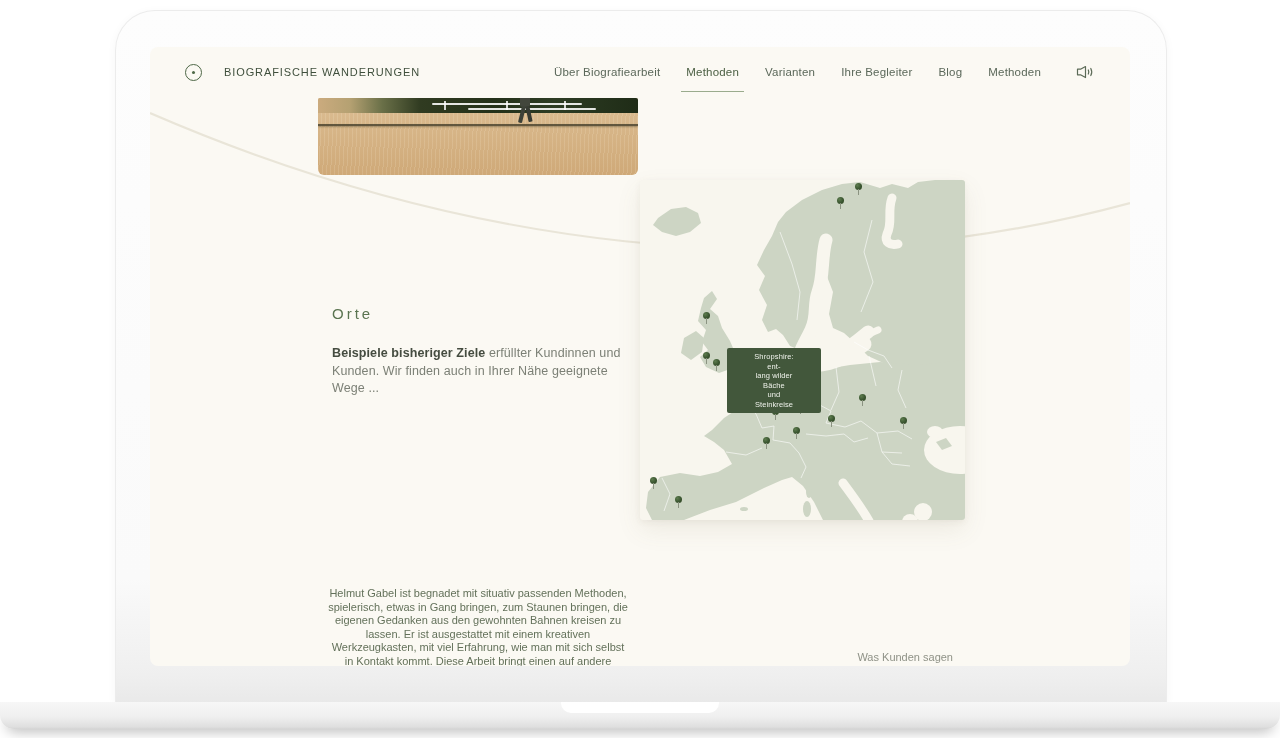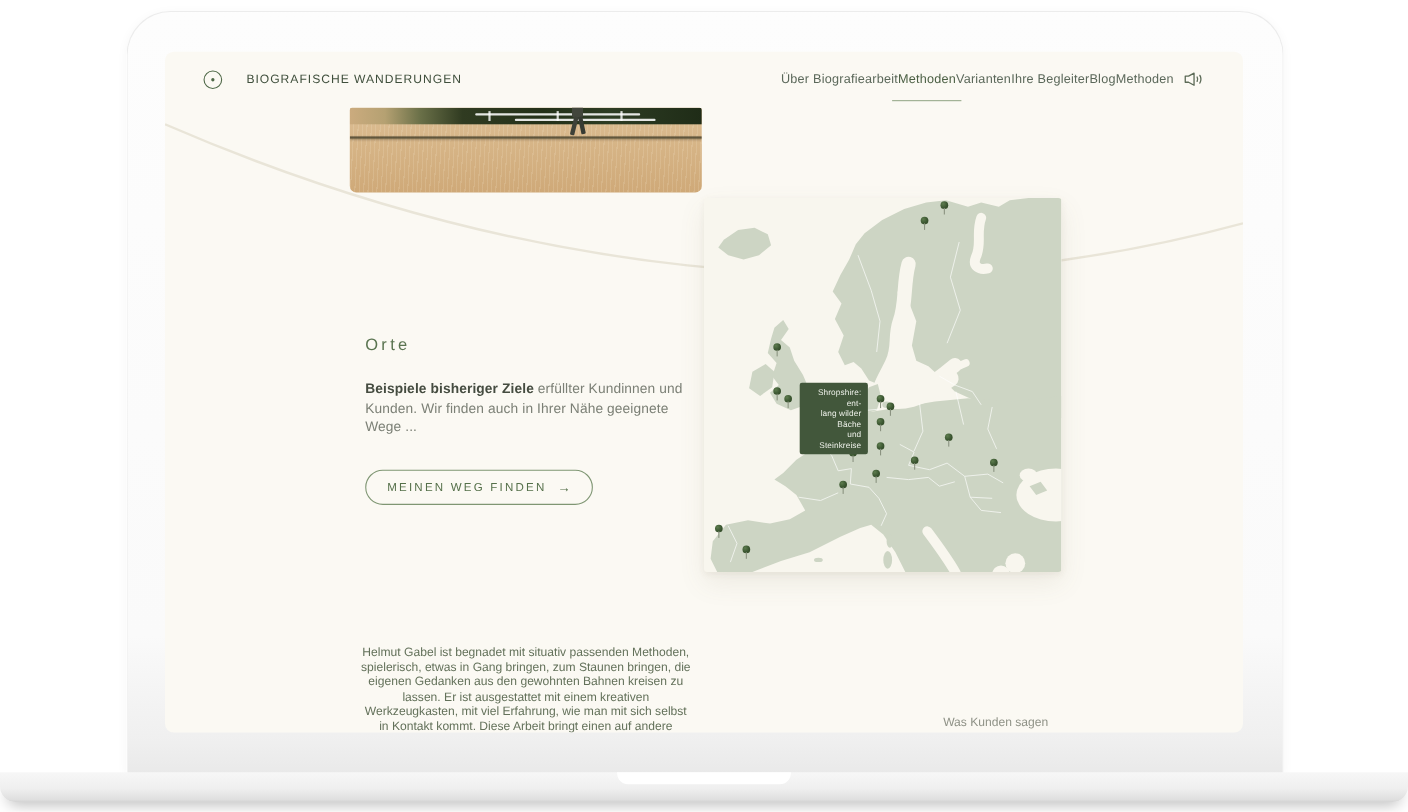--- a/index.html
+++ b/index.html
@@ -45,21 +45,21 @@
     width:15px;height:15px;border:1.3px solid #4e6847;border-radius:50%;
     position:relative;flex:0 0 auto;
   }
   .logo-icon::after{
     content:'';position:absolute;left:50%;top:50%;width:3px;height:3px;
     margin:-1.5px 0 0 -1.5px;background:#4e6847;border-radius:50%;
   }
   .logo-text{
     font-size:11px;letter-spacing:.9px;color:#3f4f3c;font-weight:500;
   }
-  .nav{display:flex;align-items:center;}
+  .nav{display:flex;align-items:center;gap:26px;}
   .nav a{
     font-size:11.5px;color:#5b685a;text-decoration:none;position:relative;
     letter-spacing:.2px;white-space:nowrap;
   }
   .nav a.active{color:#4c6044;}
   .nav a.active::after{
     content:'';position:absolute;left:-5px;right:-5px;bottom:-14px;height:1px;
     background:#9aab8d;
   }
   .sound-btn{margin-left:8px;display:flex;align-items:center;cursor:pointer;}
@@ -120,21 +120,21 @@
     content:'';position:absolute;left:0;top:0;width:7px;height:7px;border-radius:50%;
     background:radial-gradient(circle at 34% 32%,#5d7c4e 0%,#3a5530 55%,#2c421f 100%);
   }
   .pin::after{
     content:'';position:absolute;left:3px;top:6px;width:1.3px;height:6px;
     background:#8b9381;
   }
   .tooltip{
     position:absolute;left:87px;top:168px;width:50px;z-index:4;
     background:#42573b;color:#eef1ea;border-radius:2px;
-    padding:4px 6px;text-align:right;
+    padding:4px 22px;text-align:center;
     font-size:7.5px;line-height:9.5px;letter-spacing:.1px;
   }
   .tooltip span{display:block;}
   
   .testimonial{
     position:absolute;left:178px;top:529px;width:300px;z-index:2;
     text-align:center;font-size:11px;line-height:13.6px;color:#63715a;
   }
   .next-heading{
     position:absolute;left:503px;top:604px;width:300px;z-index:2;
@@ -186,24 +186,20 @@
       <div class="torso"></div>
         <div class="leg1"></div>
         <div class="leg2"></div>
     </div>
     <div class="ph-shadowline"></div>
   </div>
 
   <section class="orte">
     <h2>Orte</h2>
     <p><b>Beispiele bisheriger Ziele</b><span> erfüllter Kundinnen und Kunden. Wir finden auch in Ihrer Nähe geeignete Wege ...</span></p>
-    <button class="cta">
-      <span>MEINEN WEG FINDEN</span>
-      <span class="arrow">→</span>
-    </button>
   </section>
 
   <div class="map-card">
     <svg width="325" height="340" viewBox="0 0 325 340">
 
       <g fill="#cdd5c4" stroke="none">
         <path d="M18,38 L31,29 L46,27 L58,33 L61,43 L50,52 L36,56 L22,52 L13,45 Z"></path>
         <path d="M44,158 L56,151 L64,158 L62,172 L51,180 L41,173 Z"></path>
         <path d="M64,118 L72,111 L77,119 L70,129 L78,136 L82,148 L90,161 L96,175 L93,188 L79,193 L66,187 L60,177 L68,170 L62,162 L66,150 L58,141 L61,128 Z"></path>
         <path d="M146,32 L162,20 L182,10 L202,4 L220,2 L240,8 L252,4 L268,8 L278,2 L295,0 L325,0 L325,200 L280,192 L250,186 L228,176 L214,162 L204,153 L193,148 L189,134 L193,112 L186,94 L190,72 L187,64 L180,68 L176,86 L180,104 L173,122 L177,140 L170,156 L160,170 L150,166 L143,155 L136,149 L128,152 L122,140 L127,125 L119,110 L125,96 L117,85 L124,70 L132,56 L138,42 Z"></path>

